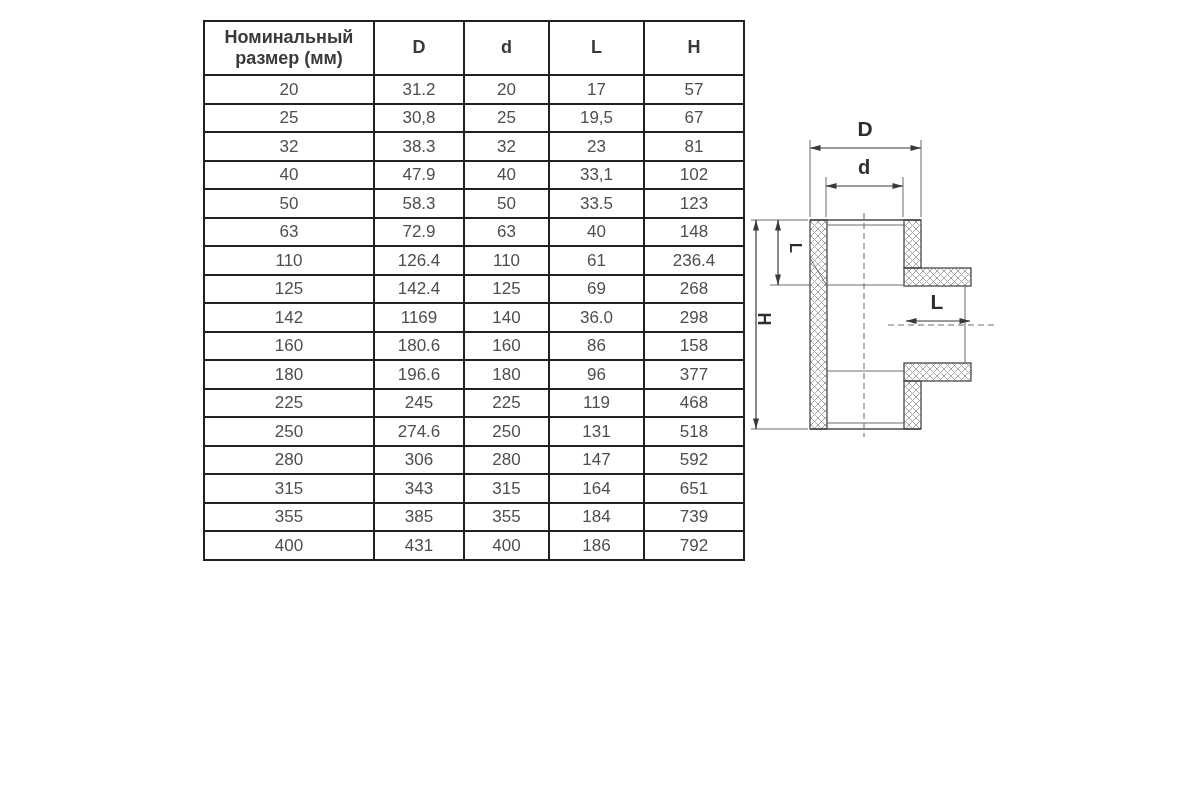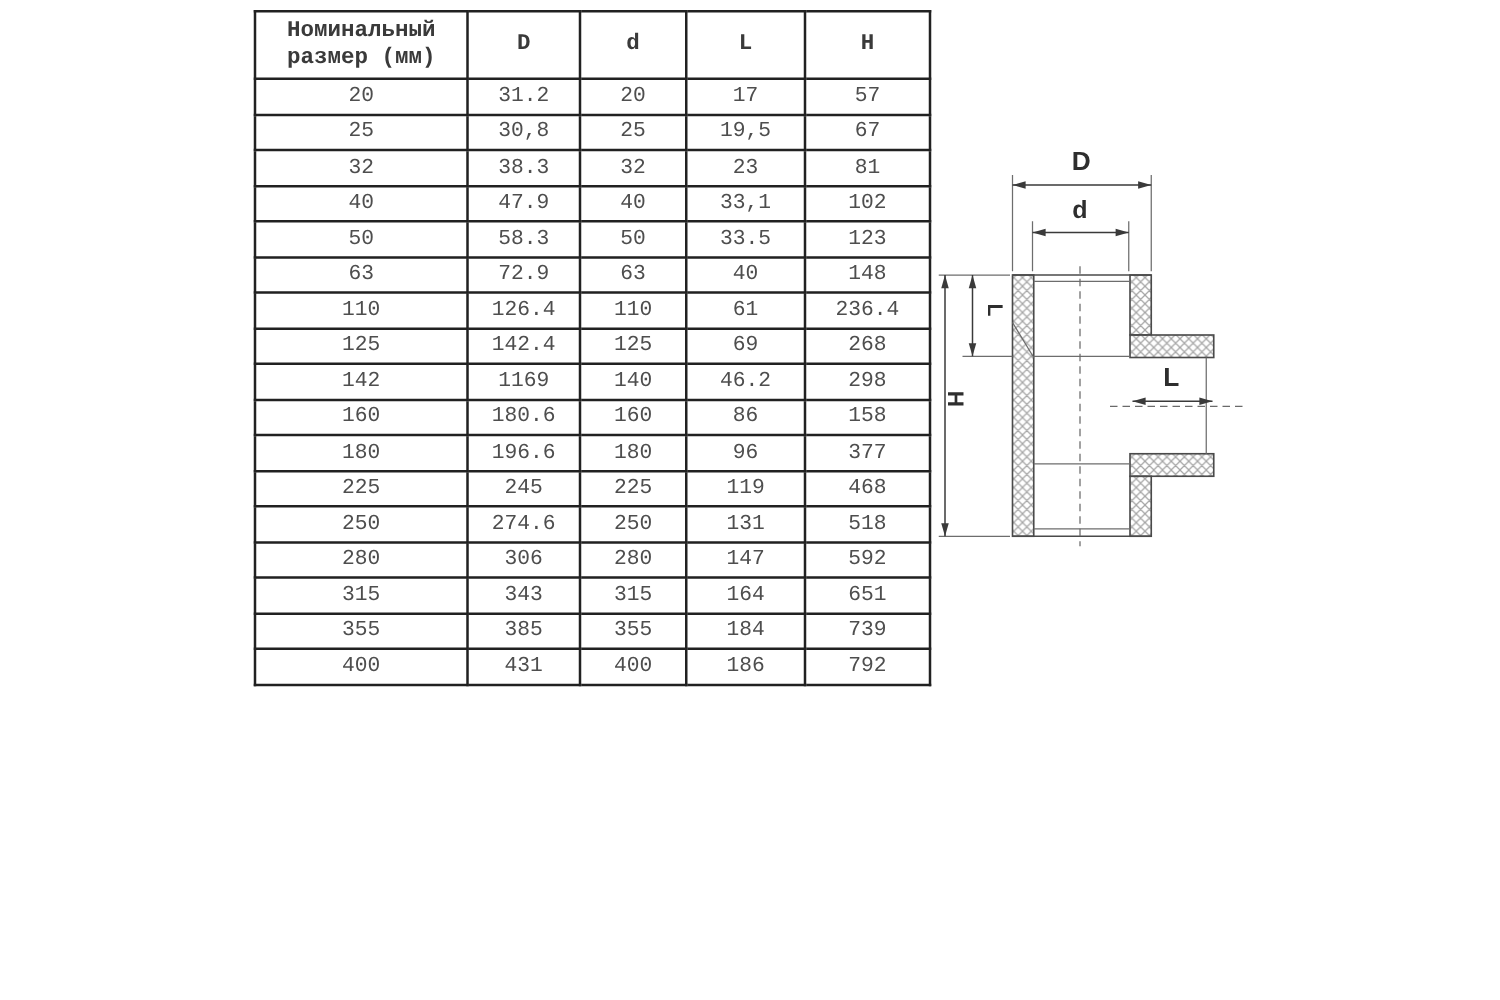--- a/index.html
+++ b/index.html
@@ -3,22 +3,22 @@
 <meta charset="utf-8">
 <style>
   html, body { margin:0; padding:0; background:#ffffff; }
   .canvas {
     position:relative; width:1200px; height:800px; background:#ffffff;
     font-family:"Liberation Sans", sans-serif; overflow:hidden;
   }
 
   
   table.spec {
-    position:absolute; left:203px; top:8px; width:540px;
-    border-collapse:collapse; table-layout:fixed;font-family:Liberation Mono, monospace;
+    position:absolute; left:203px; top:20px; width:540px;
+    border-collapse:collapse; table-layout:fixed;
   }
   table.spec th, table.spec td {
     border:2px solid #212121; text-align:center; vertical-align:middle;
     overflow:hidden; white-space:normal;
   }
   table.spec th {
     font-size:18px; font-weight:bold; color:#3a3a3a;
     height:52px; line-height:1.18; padding:0 10px;
   }
   table.spec td {
@@ -110,21 +110,21 @@
           <td>125</td>
           <td>142.4</td>
           <td>125</td>
           <td>69</td>
           <td>268</td>
         </tr>
         <tr>
           <td>142</td>
           <td>1169</td>
           <td>140</td>
-          <td>46.2</td>
+          <td>36.0</td>
           <td>298</td>
         </tr>
         <tr>
           <td>160</td>
           <td>180.6</td>
           <td>160</td>
           <td>86</td>
           <td>158</td>
         </tr>
         <tr>

